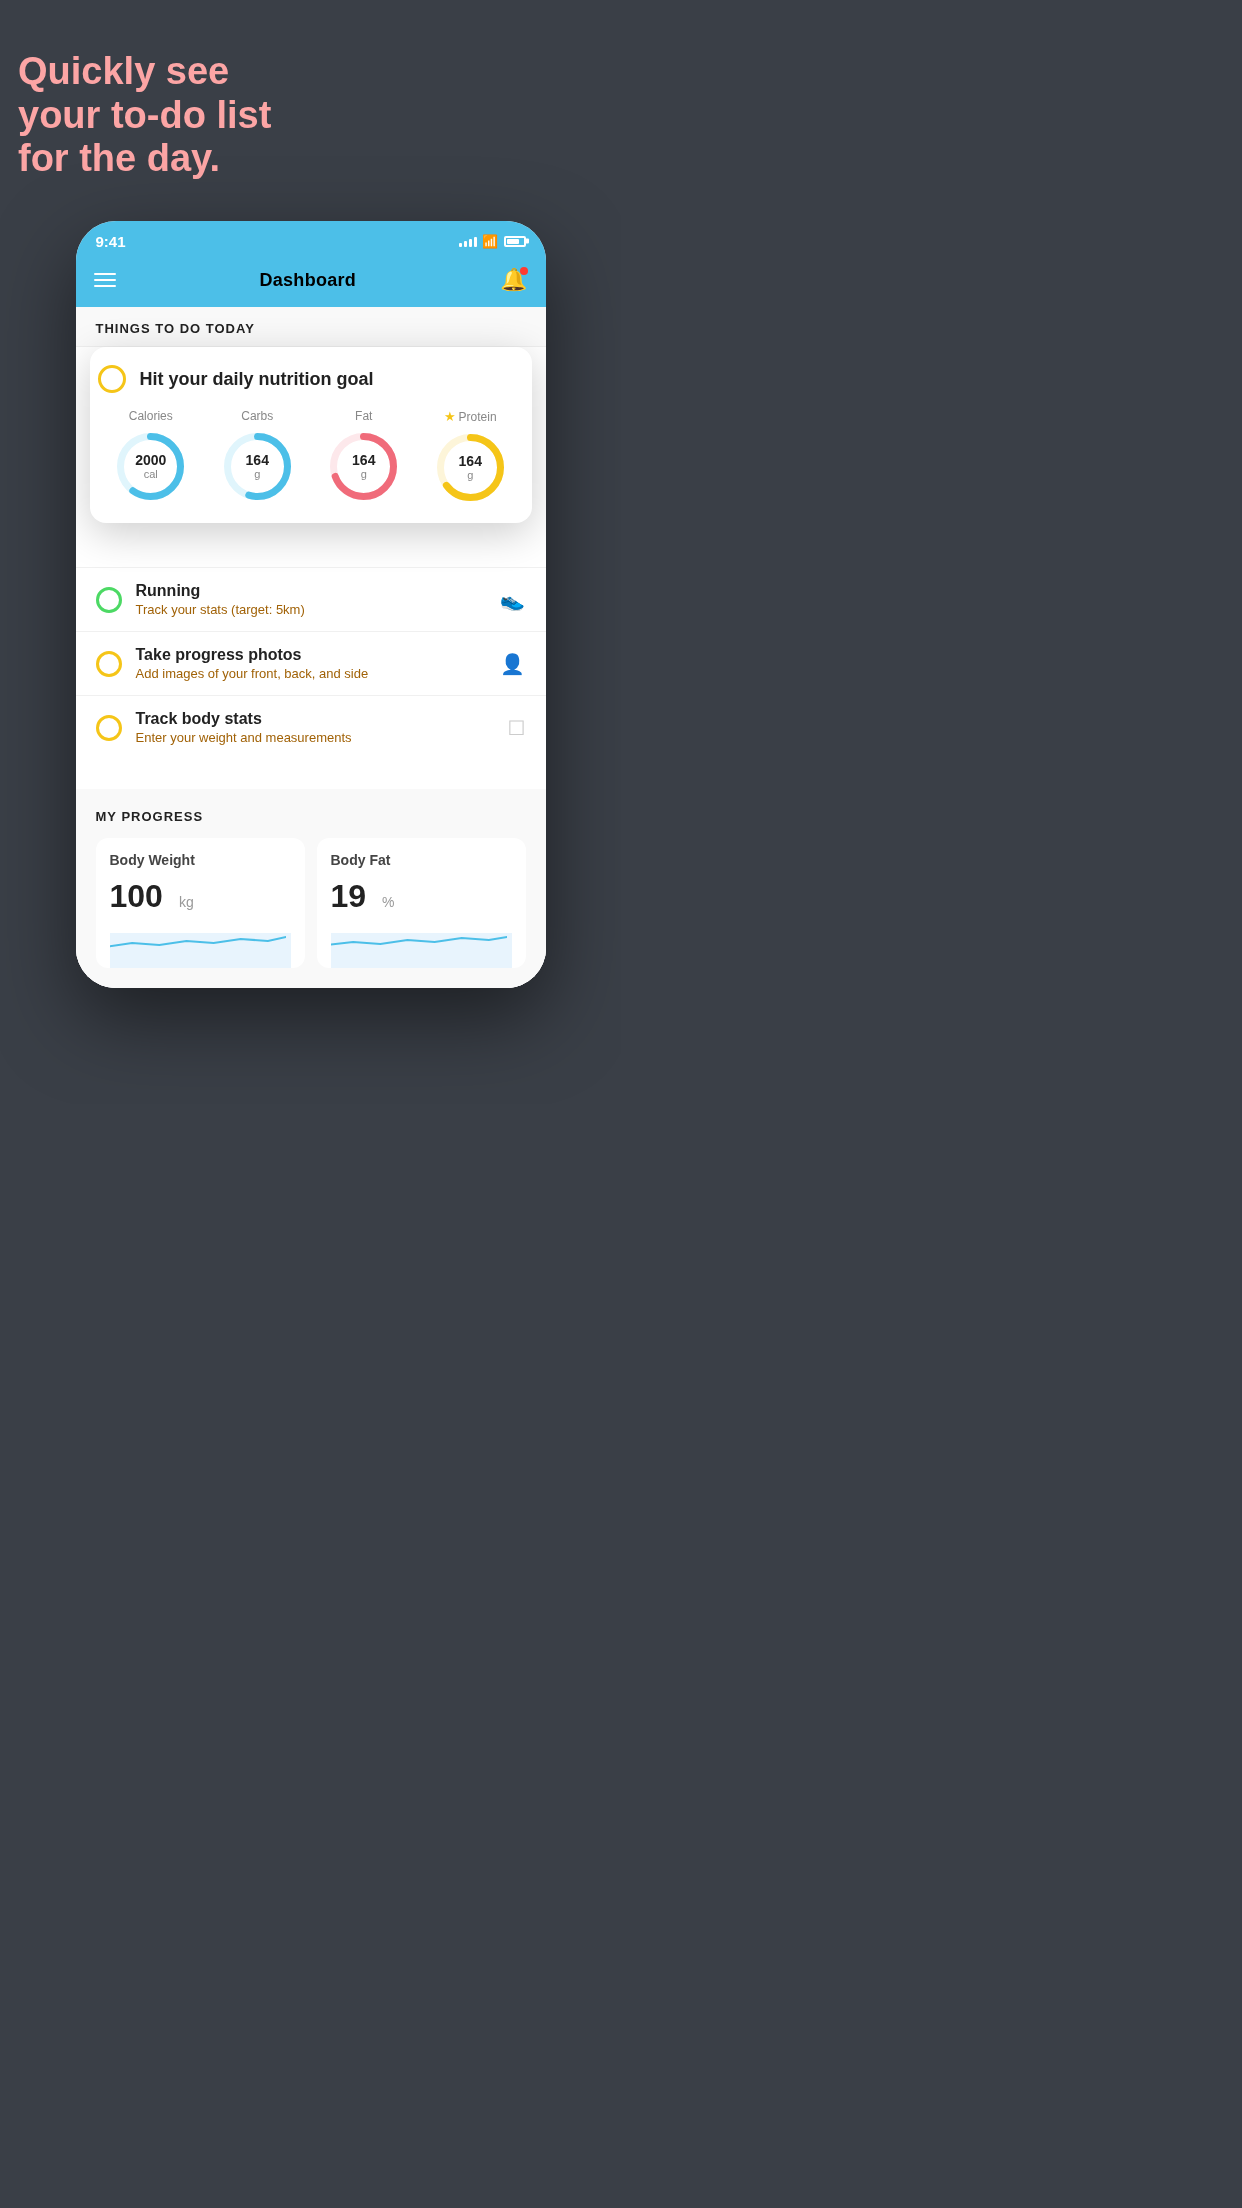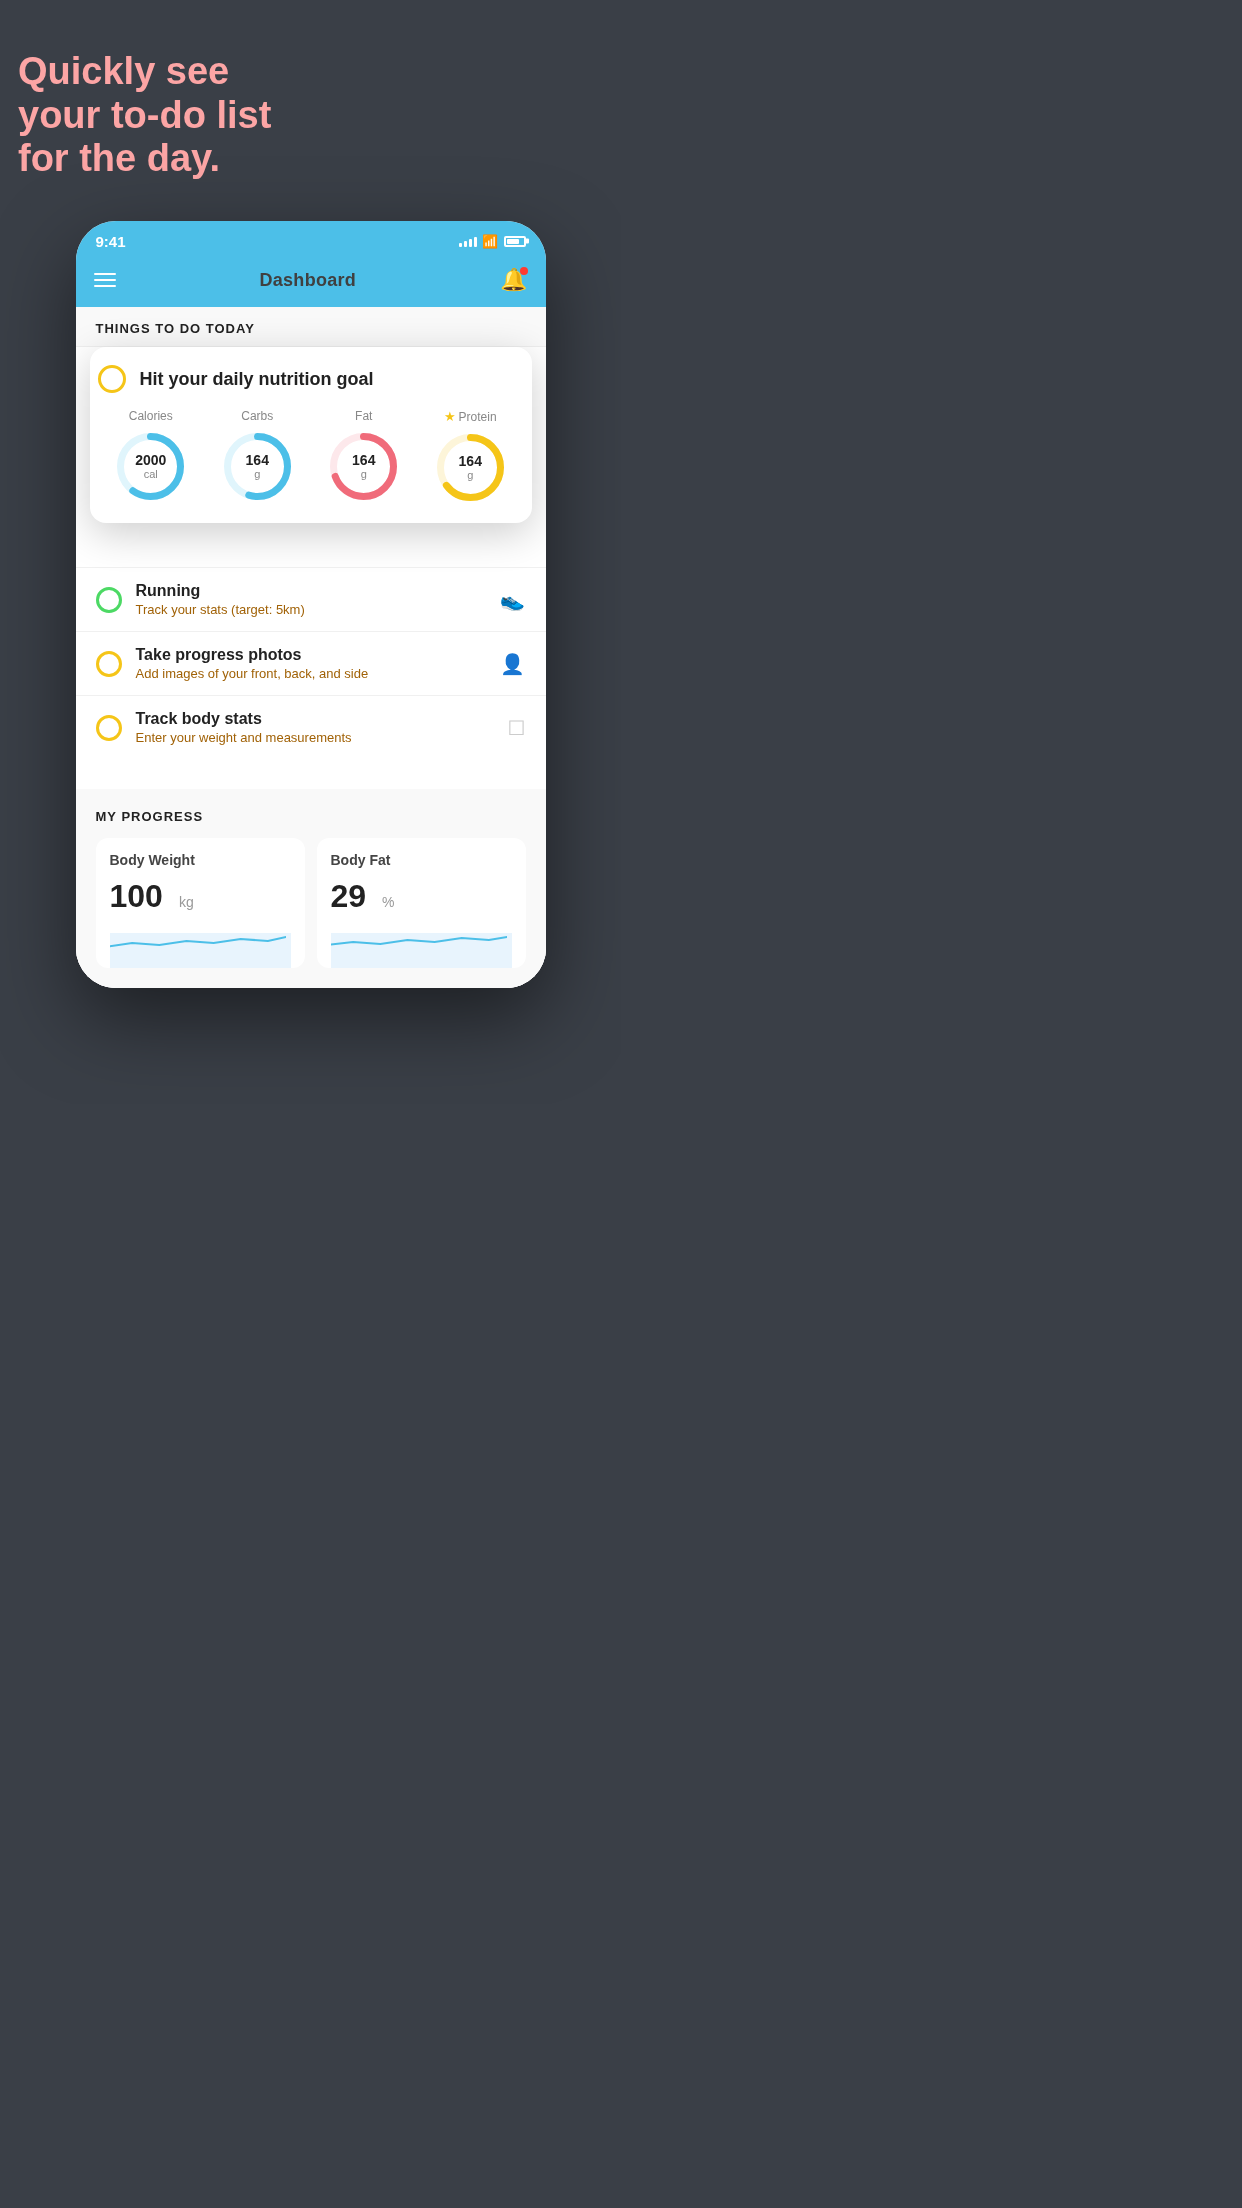--- a/index.html
+++ b/index.html
@@ -115,21 +115,21 @@
       cursor: pointer;
     }
     .hamburger span {
       display: block;
       width: 22px;
       height: 2px;
       background: #fff;
       border-radius: 1px;
     }
     .nav-title {
-      color: #404040;
+      color: #000000;
       font-size: 18px;
       font-weight: 600;
       letter-spacing: 0.3px;
     }
     .bell-icon {
       position: relative;
       font-size: 22px;
       color: #fff;
     }
     .bell-dot {
@@ -502,21 +502,21 @@
                 <div class="chart-bg"></div>
                 <svg class="chart-line" width="100%" height="25" viewBox="0 0 200 25" preserveAspectRatio="none">
                   <polyline points="0,18 30,14 60,16 90,12 120,14 150,10 180,12 200,8" fill="none" stroke="#4cbfe8" stroke-width="2" stroke-linecap="round" stroke-linejoin="round"></polyline>
                 </svg>
               </div>
             </div>
 
             <div class="progress-card">
               <div class="progress-card-title">Body Fat</div>
               <div class="progress-value-row">
-                <span class="progress-value">29</span>
+                <span class="progress-value">19</span>
                 <span class="progress-unit">%</span>
               </div>
               <div class="progress-chart">
                 <div class="chart-bg"></div>
                 <svg class="chart-line" width="100%" height="25" viewBox="0 0 200 25" preserveAspectRatio="none">
                   <polyline points="0,16 30,13 60,15 90,11 120,13 150,9 180,11 200,8" fill="none" stroke="#4cbfe8" stroke-width="2" stroke-linecap="round" stroke-linejoin="round"></polyline>
                 </svg>
               </div>
             </div>
 

